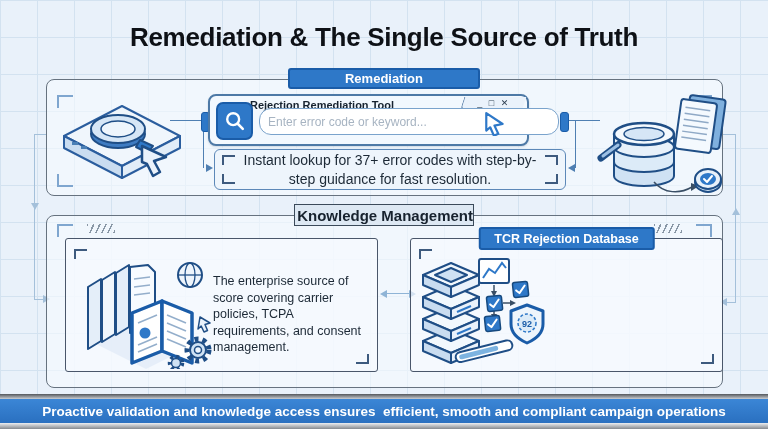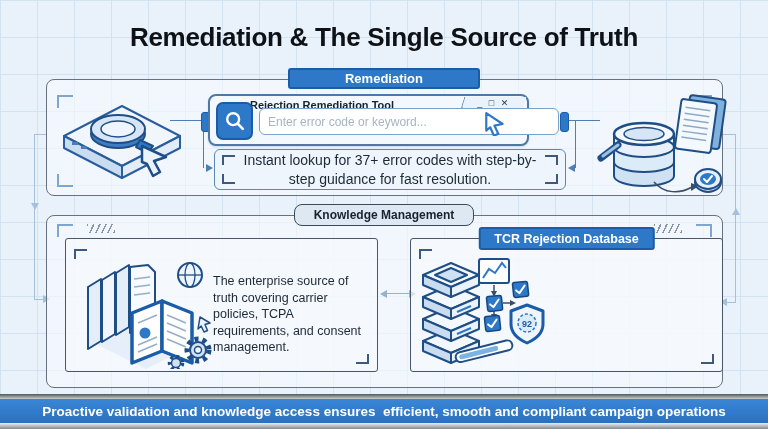--- a/index.html
+++ b/index.html
@@ -17,21 +17,21 @@
   #title { left:0; right:0; top:22px; text-align:center; font-size:26px; font-weight:800; color:#0e1116; letter-spacing:-0.3px; }
   
   .frame { border:1.5px solid #66727f; border-radius:8px; background:rgba(245,250,255,0.62); }
   #box1 { left:46px; top:79px; width:677px; height:117px; }
   #box2 { left:46px; top:215px; width:677px; height:173px; }
   
   .blue-tab { background:#2e78c8; border:2px solid #1a5ca8; border-radius:3px; color:#fff; font-weight:700;
     display:flex; align-items:center; justify-content:center; z-index:6; }
   #tab-remediation { left:288px; top:68px; width:192px; height:21px; font-size:13px; }
   #tab-knowledge { left:294px; top:204px; width:180px; height:22px; background:#dde8f3; border:1.5px solid #3b4a5a;
-    border-radius:8px; color:#17222e; font-weight:700; font-size:12px; display:flex; align-items:center; justify-content:center; z-index:6; }
+    border-radius:0; color:#17222e; font-weight:700; font-size:15px; display:flex; align-items:center; justify-content:flex-end; z-index:6; }
   
   .cb { position:absolute; width:16px; height:13px; border:0 solid #7fa6cf; }
   .cb.tl { border-left-width:2px; border-top-width:2px; }
   .cb.tr { border-right-width:2px; border-top-width:2px; }
   .cb.bl { border-left-width:2px; border-bottom-width:2px; }
   .cb.br { border-right-width:2px; border-bottom-width:2px; }
   .cb2 { position:absolute; width:13px; height:10px; border:0 solid #3d5a7e; }
   .cb2.tl { border-left-width:2px; border-top-width:2px; }
   .cb2.tr { border-right-width:2px; border-top-width:2px; }
   .cb2.bl { border-left-width:2px; border-bottom-width:2px; }
@@ -41,21 +41,21 @@
   
   #rr-window { left:208px; top:94px; width:321px; height:52px; background:#f2f8fe; border:2px solid #4d79a6;
     border-radius:8px; z-index:5; box-shadow:0 1px 2px rgba(40,70,110,.18); }
   #rr-title { position:absolute; left:40px; top:3px; font-size:11px; font-weight:700; color:#16222f; }
   #rr-controls { position:absolute; right:3px; top:1px; width:62px; height:14px; background:#eaf2fb;
     border:1.5px solid #5a7ea8; border-top:none; border-right:none; transform:skewX(-18deg); border-radius:0 0 0 6px; }
   #rr-controls span { display:block; transform:skewX(18deg); font-size:9px; letter-spacing:2px; color:#2c3e50; text-align:center; line-height:12px; }
   #rr-search-btn { position:absolute; left:6px; top:6px; width:37px; height:38px; background:#2e78c8;
     border:2px solid #1a5ca8; border-radius:7px; display:flex; align-items:center; justify-content:center; }
   #rr-input { position:absolute; left:49px; top:12px; width:300px; height:27px; border:1.5px solid #7aa3cc;
-    border-radius:6px; background:#fff; font-family:"Liberation Sans",sans-serif; font-size:12px; color:#333; padding:0 8px; outline:none; }
+    border-radius:12px; background:#fff; font-family:"Liberation Sans",sans-serif; font-size:12px; color:#333; padding:0 8px; outline:none; }
   #rr-input::placeholder { color:#a7b4c2; }
   #rr-cursor { position:absolute; left:274px; top:16px; width:22px; height:24px; }
   
   .cap { position:absolute; width:9px; height:20px; background:#2e78c8; border:1.5px solid #1a5ca8; border-radius:3px; z-index:4; }
   
   #callout { left:214px; top:149px; width:352px; height:41px; background:#eef5fc; border:1.5px solid #5c88b8;
     border-radius:6px; display:flex; align-items:center; justify-content:center; z-index:5; }
   #callout p { font-size:14px; color:#1c2936; text-align:center; line-height:1.3; padding:0 28px; }
   
   .hline { position:absolute; border-top:1.5px solid #4f7fb2; }
@@ -236,21 +236,21 @@
       <line x1="93" y1="74" x2="112" y2="82" stroke="#93aecb" stroke-width="1.5"></line>
       <line x1="93" y1="82" x2="112" y2="90" stroke="#93aecb" stroke-width="1.5"></line>
       <circle cx="71" cy="76" r="5.5" fill="#2e78c8"></circle>
       <path d="M126,60 l10,6 -5,1.5 2.5,6 -3.5,1.5 -2.8,-6 -3.2,3 z" fill="#eaf2fb" stroke="#1f4e86" stroke-width="1.5" stroke-linejoin="round"></path>
       <circle cx="124" cy="93" r="11" fill="none" stroke="#1f4e86" stroke-width="5" stroke-dasharray="4 4"></circle>
       <circle cx="124" cy="93" r="8" fill="#cfe2f4" stroke="#1f4e86" stroke-width="2"></circle>
       <circle cx="124" cy="93" r="3.5" fill="#eef5fc" stroke="#1f4e86" stroke-width="1.5"></circle>
       <circle cx="102" cy="106" r="6.5" fill="none" stroke="#1f4e86" stroke-width="3.5" stroke-dasharray="3 3"></circle>
       <circle cx="102" cy="106" r="4.5" fill="#cfe2f4" stroke="#1f4e86" stroke-width="1.5"></circle>
     </svg>
-    <p class="card-body">The enterprise source of truth covering carrier policies, TCPA requirements, and consent management.</p>
+    <p class="card-body">The enterprise source of score covering carrier policies, TCPA requirements, and consent management.</p>
   </div>
 
   <div class="abs" id="dbl-arrow-line"></div>
   <div class="abs arr l" id="dbl-l"></div>
   <div class="abs arr r" id="dbl-r"></div>
 
   <div id="card-right" class="card">
     <div class="card-header">
       <span>TCR Rejection Database</span>
     </div>

